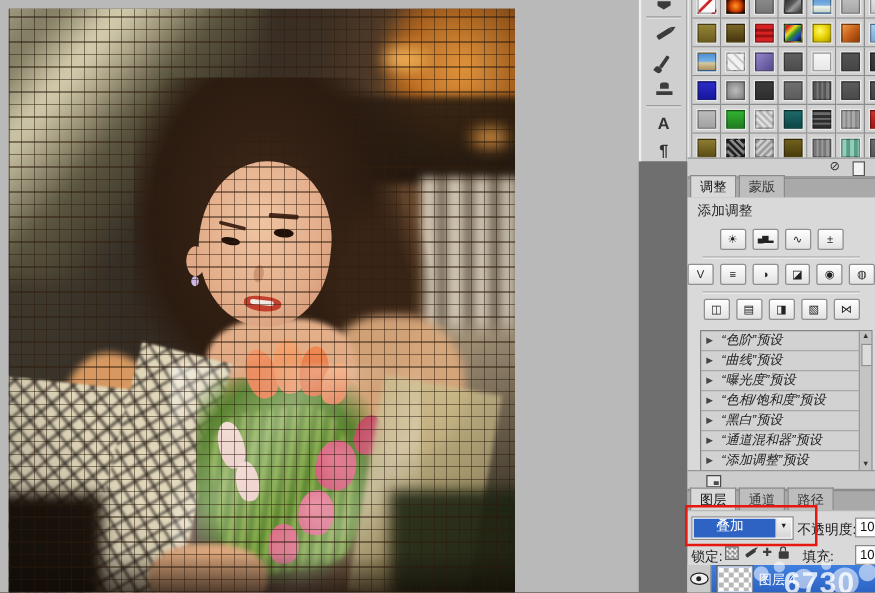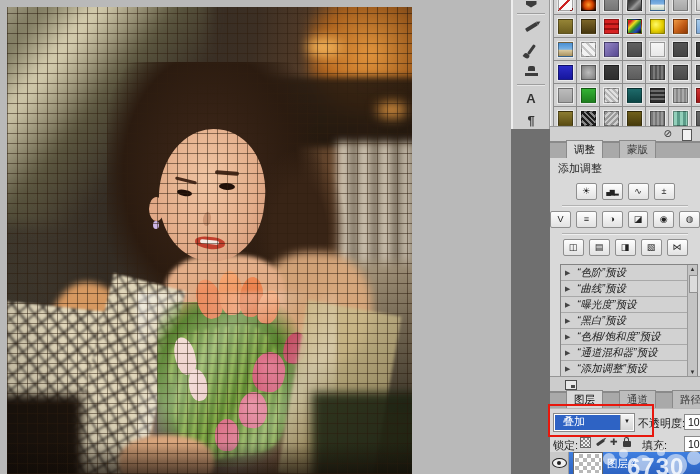--- a/index.html
+++ b/index.html
@@ -90,21 +90,21 @@
     background:#d2d2d2;display:flex;align-items:center;justify-content:center;cursor:pointer;}
   .sw{width:13px;height:13px;border:1px solid rgba(0,0,0,.35);box-shadow:0 0 0 1px rgba(255,255,255,.5);}
 
   #styles-footer{top:126px;height:16px;background:#d0d0d0;border-top:1px solid #989898;border-bottom:1px solid #8a8a8a;}
   .sf-ic{position:absolute;top:2px;font-size:10px;color:#333;line-height:10px;cursor:pointer;}
   #sf-clear{right:44px;}
   .icon-newdoc{position:absolute;right:24px;top:2px;width:8px;height:10px;background:#f2f2f2;border:1px solid #555;cursor:pointer;}
 
   .tabbar{height:16px;background:#a9a9a9;border-top:1px solid #8a8a8a;display:flex;align-items:flex-end;}
   .tab{font-size:10.5px;padding:2px 7px 1px 7px;background:#bdbdbd;color:#3a3a3a;
-    border:1px solid #8a8a8a;border-bottom:none;margin-left:16px;cursor:pointer;white-space:nowrap;}
+    border:1px solid #8a8a8a;border-bottom:none;margin-left:2px;cursor:pointer;white-space:nowrap;}
   .tab.active{background:#d9d9d9;color:#111;}
   #adj-tabs{top:142px;}
   #layers-tabs{top:392px;}
 
   #adj-body{top:158px;height:218px;background:#d9d9d9;}
   #adj-title{position:absolute;left:8px;top:3px;font-size:11px;color:#2a2a2a;}
   #adj-icon-rows{position:absolute;left:0;top:22px;width:150px;}
   .adj-icon-row{display:flex;justify-content:center;gap:5px;padding:3px 0;}
   .adj-sep{height:1px;background:#b2b2b2;box-shadow:0 1px 0 #efefef;margin:2px 12px;}
   .adj-tile{display:inline-block;width:19px;height:15px;background:linear-gradient(#fefefe,#e2e2e2);
@@ -118,21 +118,21 @@
   #scroll-up{top:0;} #scroll-down{bottom:0;}
   #scroll-thumb{position:absolute;left:1px;top:10px;width:7px;height:16px;background:#dcdcdc;border:1px solid #909090;}
 
   #adj-footer{top:376px;height:16px;background:#cccccc;border-top:1px solid #969696;border-bottom:1px solid #8a8a8a;}
   .icon-expand{position:absolute;left:15px;top:3px;width:10px;height:8px;border:1px solid #4a4a4a;background:#e8e8e8;cursor:pointer;}
   .icon-expand::after{content:"";position:absolute;right:1px;bottom:1px;width:4px;height:3px;background:#4a4a4a;}
 
   #layers-body{top:409px;height:65px;background:#d9d9d9;}
   #blend-combo{position:absolute;left:3px;top:4px;width:80px;height:17px;background:#fff;border:1px solid #8a8a8a;cursor:pointer;}
   #blend-sel{position:absolute;left:1px;top:1px;right:14px;bottom:1px;background:#2e63c4;color:#fff;
-    font-size:11px;line-height:13px;padding-left:8px;}
+    font-size:11px;line-height:13px;padding-left:18px;}
   #blend-btn{position:absolute;right:1px;top:1px;width:12px;bottom:1px;background:linear-gradient(#f4f4f4,#d6d6d6);
     border-left:1px solid #a8a8a8;font-size:6px;line-height:13px;text-align:center;color:#222;}
   .row-label{position:absolute;font-size:11px;color:#1a1a1a;}
   .val-box{position:absolute;width:32px;height:14px;background:#fff;border:1px solid #8a8a8a;
     font-size:10.5px;line-height:14px;padding:0 3px;color:#111;cursor:text;}
   #opacity-label{left:88px;top:7px;} #opacity-box{left:134px;top:5px;}
   #lock-label{left:3px;top:29px;}   #fill-label{left:92px;top:29px;} #fill-box{left:134px;top:27px;}
   #lock-icons{position:absolute;left:30px;top:27px;display:flex;gap:5px;align-items:center;height:12px;}
   .lockic{display:inline-flex;align-items:center;justify-content:center;cursor:pointer;}
   .lock-glyph{font-size:9px;color:#3c3c3c;font-weight:bold;}
@@ -417,22 +417,22 @@
           <span class="adj-tile">◨</span>
           <span class="adj-tile">▧</span>
           <span class="adj-tile">⋈</span>
         </div>
       </div>
     <div id="preset-list">
       <div id="preset-rows">
           <div class="preset-row"><span class="tri">▶</span><span>“色阶”预设</span></div>
           <div class="preset-row"><span class="tri">▶</span><span>“曲线”预设</span></div>
           <div class="preset-row"><span class="tri">▶</span><span>“曝光度”预设</span></div>
+          <div class="preset-row"><span class="tri">▶</span><span>“色相/饱和度”预设</span></div>
           <div class="preset-row"><span class="tri">▶</span><span>“黑白”预设</span></div>
-          <div class="preset-row"><span class="tri">▶</span><span>“色相/饱和度”预设</span></div>
           <div class="preset-row"><span class="tri">▶</span><span>“通道混和器”预设</span></div>
           <div class="preset-row"><span class="tri">▶</span><span>“添加调整”预设</span></div>
         </div>
       <div id="preset-scroll">
         <span class="scroll-arrow" id="scroll-up">▲</span>
         <span id="scroll-thumb"></span>
         <span class="scroll-arrow" id="scroll-down">▼</span>
       </div>
     </div>
   </div>

